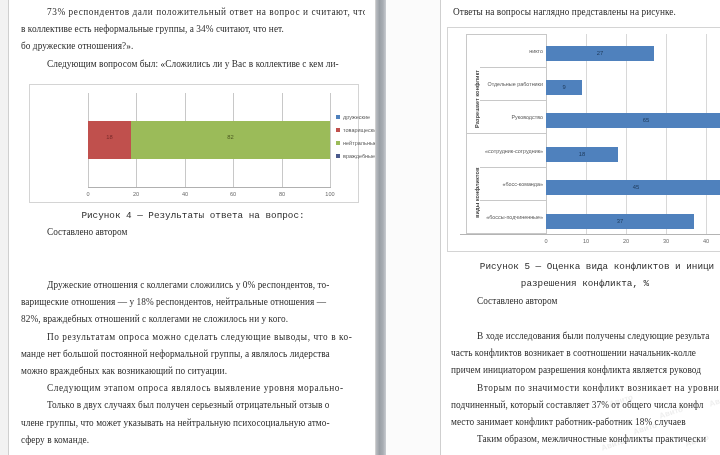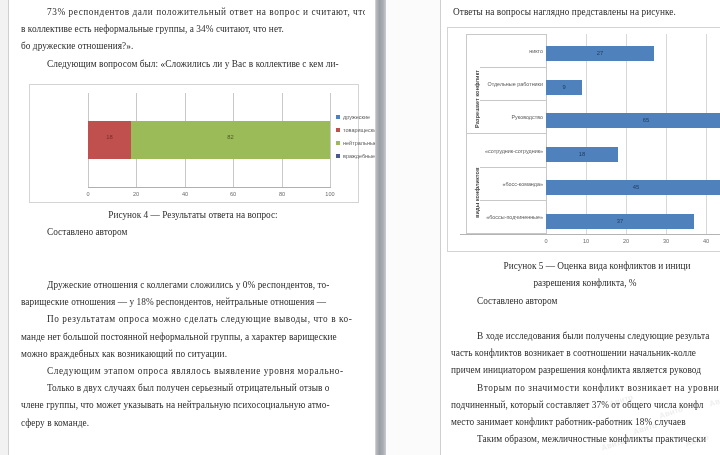--- a/index.html
+++ b/index.html
@@ -49,21 +49,21 @@
     text-align: justify;
     text-justify: inter-word;
     letter-spacing: 0.05px;
     white-space: nowrap;
   }
   .line { white-space: nowrap; overflow: hidden; }
   .line.indent { padding-left: 26px; }
   .line.spread { letter-spacing: 0.55px; }
 
   .caption {
-    font-family: Liberation Serif, serif;
+    font-family: Liberation Mono, monospace;
     font-size: 9.3px;
     line-height: 17.4px;
     color: #2c2c2c;
     text-align: center;
     white-space: nowrap;
   }
   .src {
     font-family: "Liberation Serif", serif;
     font-size: 9.3px;
     line-height: 17.4px;
@@ -224,24 +224,25 @@
 
     <div style="position:absolute;left:12px;top:207px;width:344px;">
       <div class="caption">Рисунок 4 — Результаты ответа на вопрос:</div>
       <div class="src" style="padding-left:26px;">Составлено автором</div>
     </div>
 
     <div style="position:absolute;left:12px;top:277px;width:344px;">
       <div class="ptext">
         <div class="line indent">Дружеские отношения с коллегами сложились у 0% респондентов, то-</div>
         <div class="line">варищеские отношения — у 18% респондентов, нейтральные отношения —</div>
+        <div class="line">82%, враждебных отношений с коллегами не сложилось ни у кого.</div>
       </div>
       <div class="ptext">
         <div class="line indent spread">По результатам опроса можно сделать следующие выводы, что в ко-</div>
-        <div class="line">манде нет большой постоянной неформальной группы, а характер варищеские</div>
+        <div class="line">манде нет большой постоянной неформальной группы, а являлось лидерства</div>
         <div class="line">можно враждебных как возникающий по ситуации.</div>
       </div>
       <div class="ptext">
         <div class="line indent spread">Следующим этапом опроса являлось выявление уровня морально-</div>
       </div>
       <div class="ptext">
         <div class="line indent">Только в двух случаях был получен серьезный отрицательный отзыв о</div>
         <div class="line">члене группы, что может указывать на нейтральную психосоциальную атмо-</div>
         <div class="line">сферу в команде.</div>
       </div>

